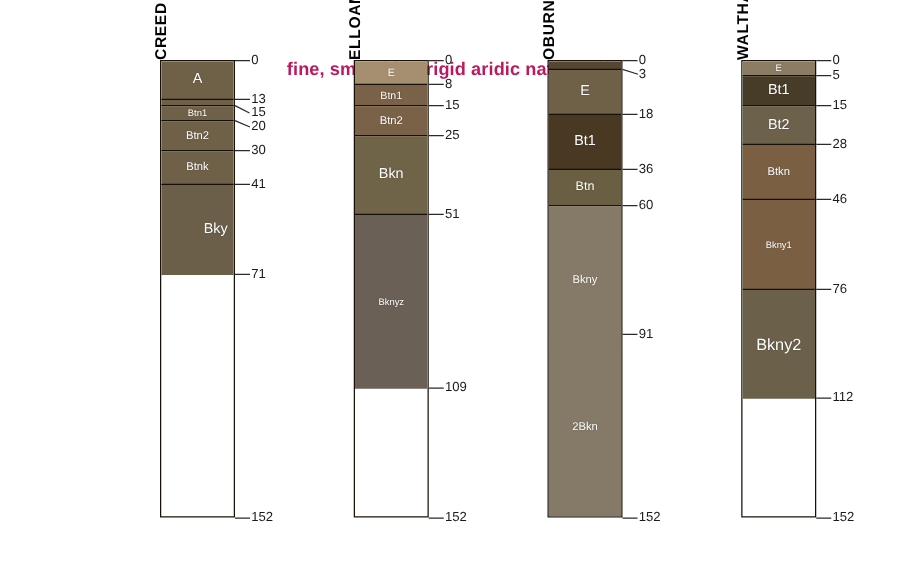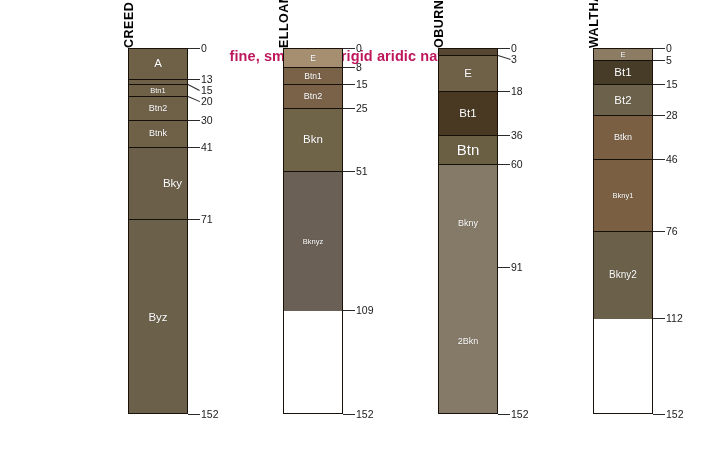--- a/index.html
+++ b/index.html
@@ -118,23 +118,20 @@
           </div>
           <div class="horizon" style="top: 48.1579px; height: 24.0789px; background: rgb(111, 96, 72);">
             <span class="hz-label" style="font-size: 9px;">Btn2</span>
           </div>
           <div class="horizon" style="top: 72.2368px; height: 26.4868px; background: rgb(111, 96, 72);">
             <span class="hz-label" style="font-size: 9px;">Btnk</span>
           </div>
           <div class="horizon" style="top: 98.7237px; height: 72.2368px; background: rgb(107, 95, 74);">
             <span class="hz-label" style="font-size: 11.5px; margin-left: 29px;">Bky</span>
           </div>
-          <div class="horizon" style="top: 170.961px; height: 195.039px; background: rgb(107, 96, 73);">
-            <span class="hz-label" style="font-size: 11.5px;">Byz</span>
-          </div>
         </div>
         <div class="tick-wrap" style="left: 100px;">
           <div class="tick" style="top: 48px;">
             <div class="tick-line" style="width: 12px; transform: rotate(0deg);"></div>
             <div class="tick-text" style="left: 13px; top: -5px;">0</div>
           </div>
           <div class="tick" style="top: 79.3026px;">
             <div class="tick-line" style="width: 12px; transform: rotate(0deg);"></div>
             <div class="tick-text" style="left: 13px; top: -5px;">13</div>
           </div>
@@ -218,21 +215,21 @@
         <div class="col-label" style="left: 34px; top: 48px;">OBURN</div>
         <div class="stack" style="left: 40px; top: 48px; width: 60px; height: 366px;">
           <div class="horizon" style="top: 0px; height: 7.22368px; background: rgb(87, 70, 49);"></div>
           <div class="horizon" style="top: 7.22368px; height: 36.1184px; background: rgb(111, 96, 72);">
             <span class="hz-label" style="font-size: 11.5px;">E</span>
           </div>
           <div class="horizon" style="top: 43.3421px; height: 43.3421px; background: rgb(73, 57, 35);">
             <span class="hz-label" style="font-size: 11.5px;">Bt1</span>
           </div>
           <div class="horizon" style="top: 86.6842px; height: 28.8947px; background: rgb(107, 95, 67);">
-            <span class="hz-label" style="font-size: 15px;">Btn</span>
+            <span class="hz-label" style="font-size: 10px;">Btn</span>
           </div>
           <div class="horizon" style="top: 115.579px; height: 119px; background: rgb(133, 122, 103);">
             <span class="hz-label" style="font-size: 9px;">Bkny</span>
           </div>
           <div class="horizon" style="top: 219.118px; height: 146.882px; background: rgb(133, 122, 103);">
             <span class="hz-label" style="font-size: 9px;">2Bkn</span>
           </div>
         </div>
         <div class="tick-wrap" style="left: 100px;">
           <div class="tick" style="top: 48px;">
@@ -277,21 +274,21 @@
           <div class="horizon" style="top: 36.1184px; height: 31.3026px; background: rgb(108, 97, 74);">
             <span class="hz-label" style="font-size: 11.5px;">Bt2</span>
           </div>
           <div class="horizon" style="top: 67.4211px; height: 43.3421px; background: rgb(122, 95, 66);">
             <span class="hz-label" style="font-size: 9px;">Btkn</span>
           </div>
           <div class="horizon" style="top: 110.763px; height: 72.2368px; background: rgb(122, 95, 66);">
             <span class="hz-label" style="font-size: 7.5px; text-align: center;">Bkny1</span>
           </div>
           <div class="horizon" style="top: 183px; height: 86.6842px; background: rgb(107, 96, 73);">
-            <span class="hz-label" style="font-size: 10px;">Bkny2</span>
+            <span class="hz-label" style="font-size: 13px;">Bkny2</span>
           </div>
         </div>
         <div class="tick-wrap" style="left: 100px;">
           <div class="tick" style="top: 48px;">
             <div class="tick-line" style="width: 12px; transform: rotate(0deg);"></div>
             <div class="tick-text" style="left: 13px; top: -5px;">0</div>
           </div>
           <div class="tick" style="top: 60.0395px;">
             <div class="tick-line" style="width: 12px; transform: rotate(0deg);"></div>
             <div class="tick-text" style="left: 13px; top: -5px;">5</div>

